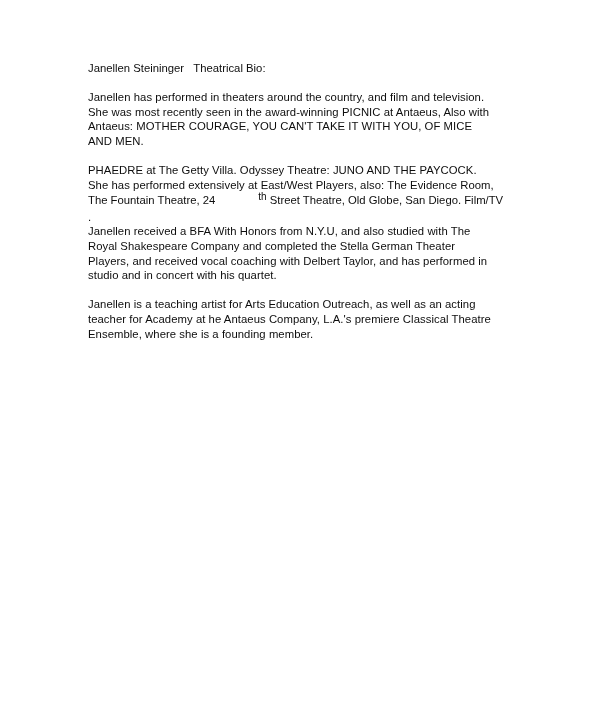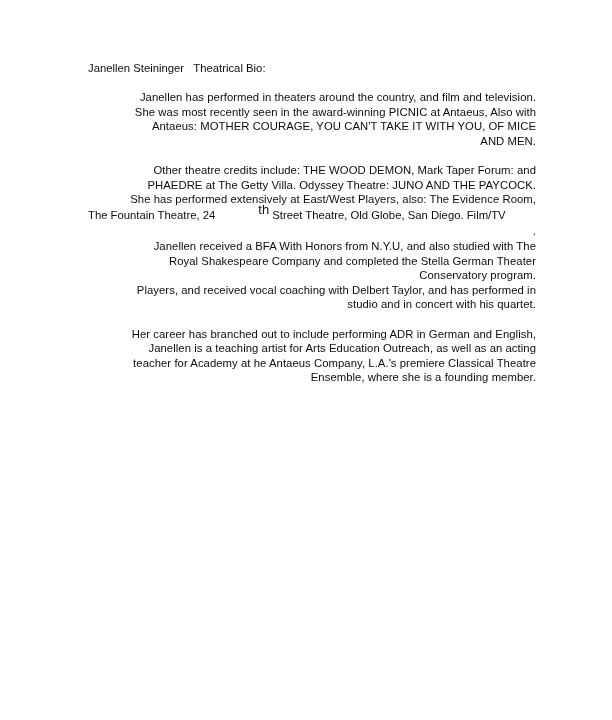--- a/index.html
+++ b/index.html
@@ -31,21 +31,20 @@
     top: 61px;
     width: 448px;
   }
 
   .bio-line {
     font-size: 11.3px;
     line-height: 14.6px;
     color: #0d0d0d;
     white-space: pre-wrap;
     letter-spacing: 0.005em;
-    text-align: right;
   }
 
   .bio-gap {
     height: 14.6px;
     line-height: 14.6px;
     font-size: 11.3px;
   }
 
   .title-line {
     font-size: 11.3px;
@@ -54,21 +53,21 @@
     white-space: pre;
   }
 
   .sup-line {
     font-size: 11.3px;
     line-height: 17.4px;
     color: #0d0d0d;
     white-space: pre-wrap;
   }
   .sup-line sup {
-    font-size: 13px;
+    font-size: 10px;
     vertical-align: super;
     line-height: 0;
     padding-left: 43px;
   }
 </style>
 </head>
 <body>
 
 <div id="document-page">
   <div id="bio-body">
@@ -80,44 +79,41 @@
     <div>
       <div class="bio-line">Janellen has performed in theaters around the country, and film and television.</div>
       <div class="bio-line">She was most recently seen in the award-winning PICNIC at Antaeus, Also with</div>
       <div class="bio-line">Antaeus: MOTHER COURAGE, YOU CAN'T TAKE IT WITH YOU, OF MICE</div>
       <div class="bio-line">AND MEN.</div>
     </div>
 
     <div class="bio-gap">&nbsp;</div>
 
     <div>
-      <div class="bio-line">Other theatre credits include: THE WOOD DEMON, Mark Taper Forum: and</div>
       <div class="bio-line">PHAEDRE at The Getty Villa. Odyssey Theatre: JUNO AND THE PAYCOCK.</div>
       <div class="bio-line">She has performed extensively at East/West Players, also: The Evidence Room,</div>
     </div>
 
     <div>
       <div class="sup-line"><span>The Fountain Theatre, 24</span><sup>th</sup><span> Street Theatre, Old Globe, San Diego. Film/TV</span></div>
     </div>
 
     <div>
       <div class="bio-line">.</div>
     </div>
 
     <div>
       <div class="bio-line">Janellen received a BFA With Honors from N.Y.U, and also studied with The</div>
       <div class="bio-line">Royal Shakespeare Company and completed the Stella German Theater</div>
-      <div class="bio-line">Conservatory program.</div>
       <div class="bio-line">Players, and received vocal coaching with Delbert Taylor, and has performed in</div>
       <div class="bio-line">studio and in concert with his quartet.</div>
     </div>
 
     <div class="bio-gap">&nbsp;</div>
 
     <div>
-      <div class="bio-line">Her career has branched out to include performing ADR in German and English,</div>
       <div class="bio-line">Janellen is a teaching artist for Arts Education Outreach, as well as an acting</div>
       <div class="bio-line">teacher for Academy at he Antaeus Company, L.A.'s premiere Classical Theatre</div>
       <div class="bio-line">Ensemble, where she is a founding member.</div>
     </div>
 
   </div>
 </div>
 
 </body></html>

